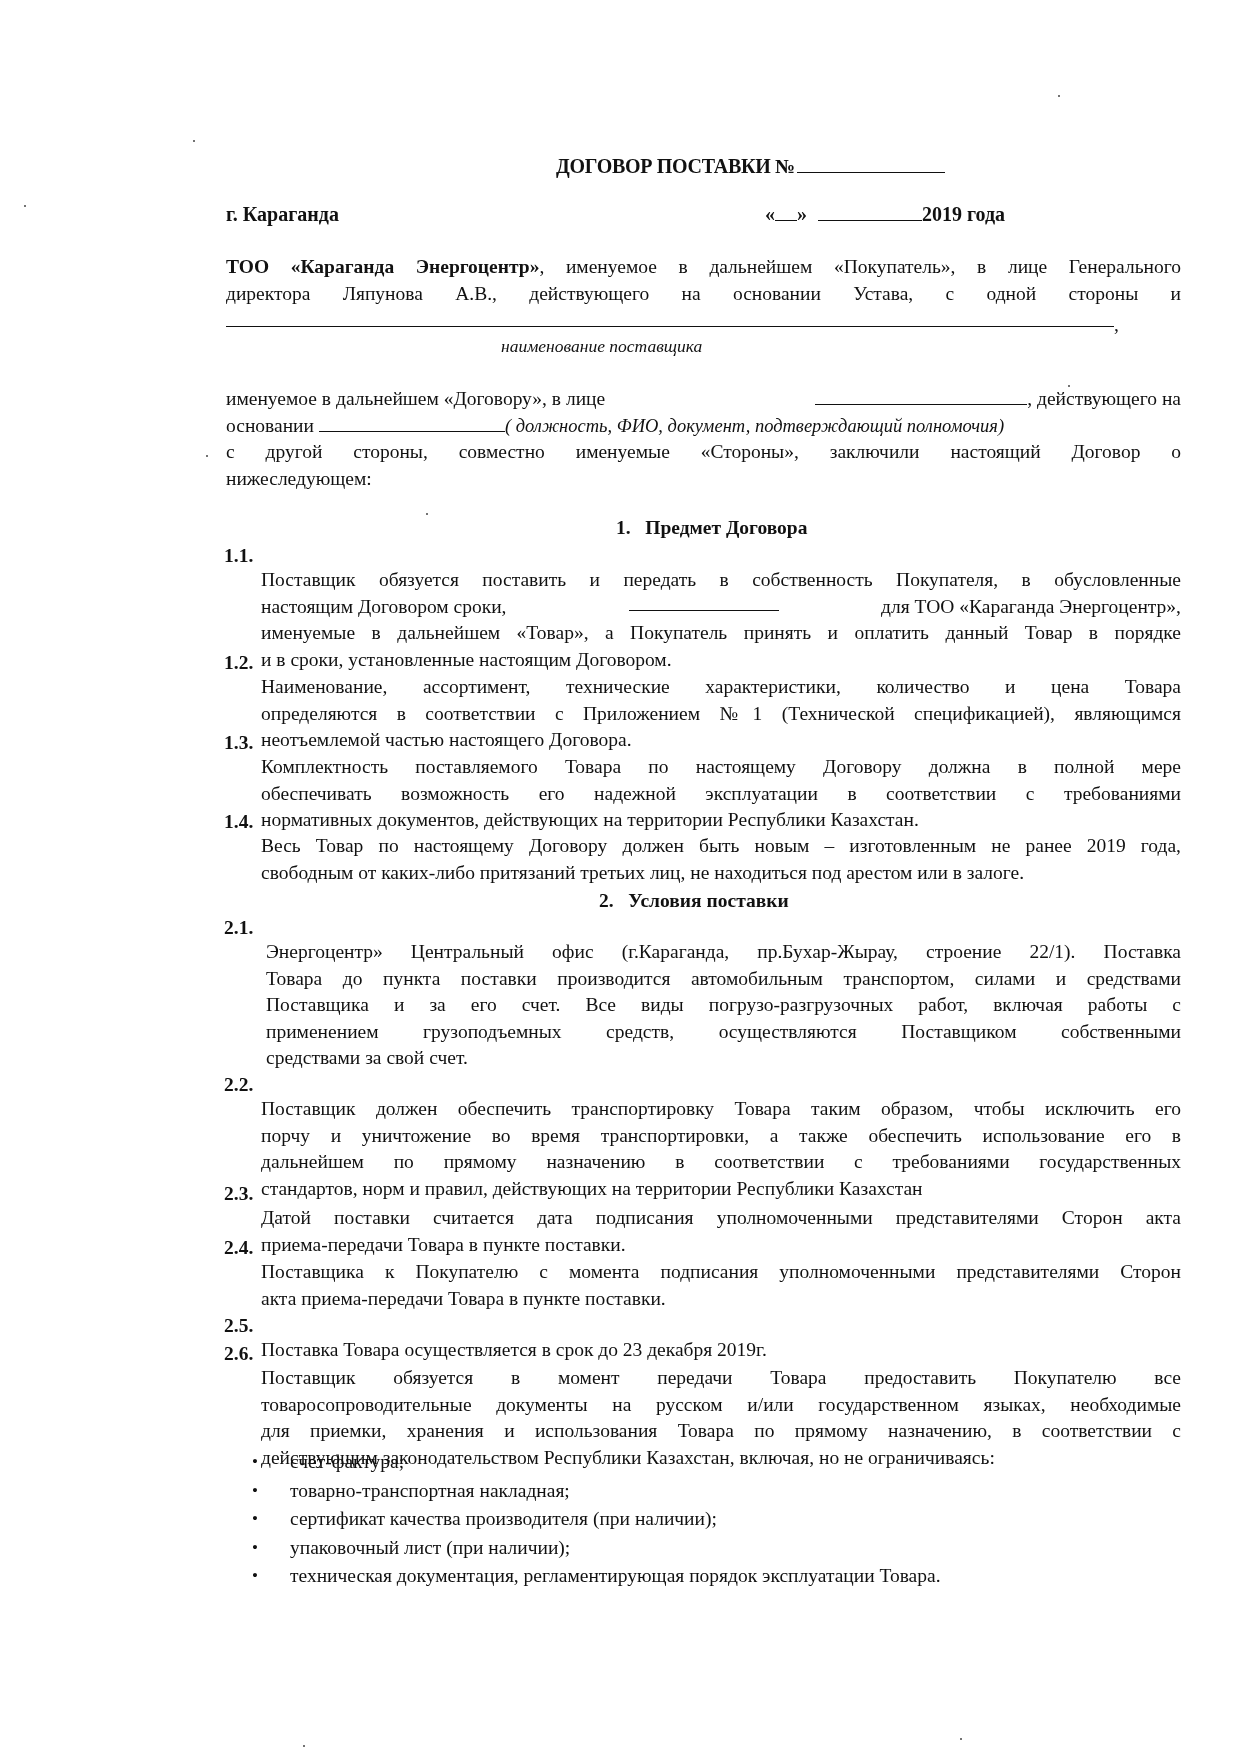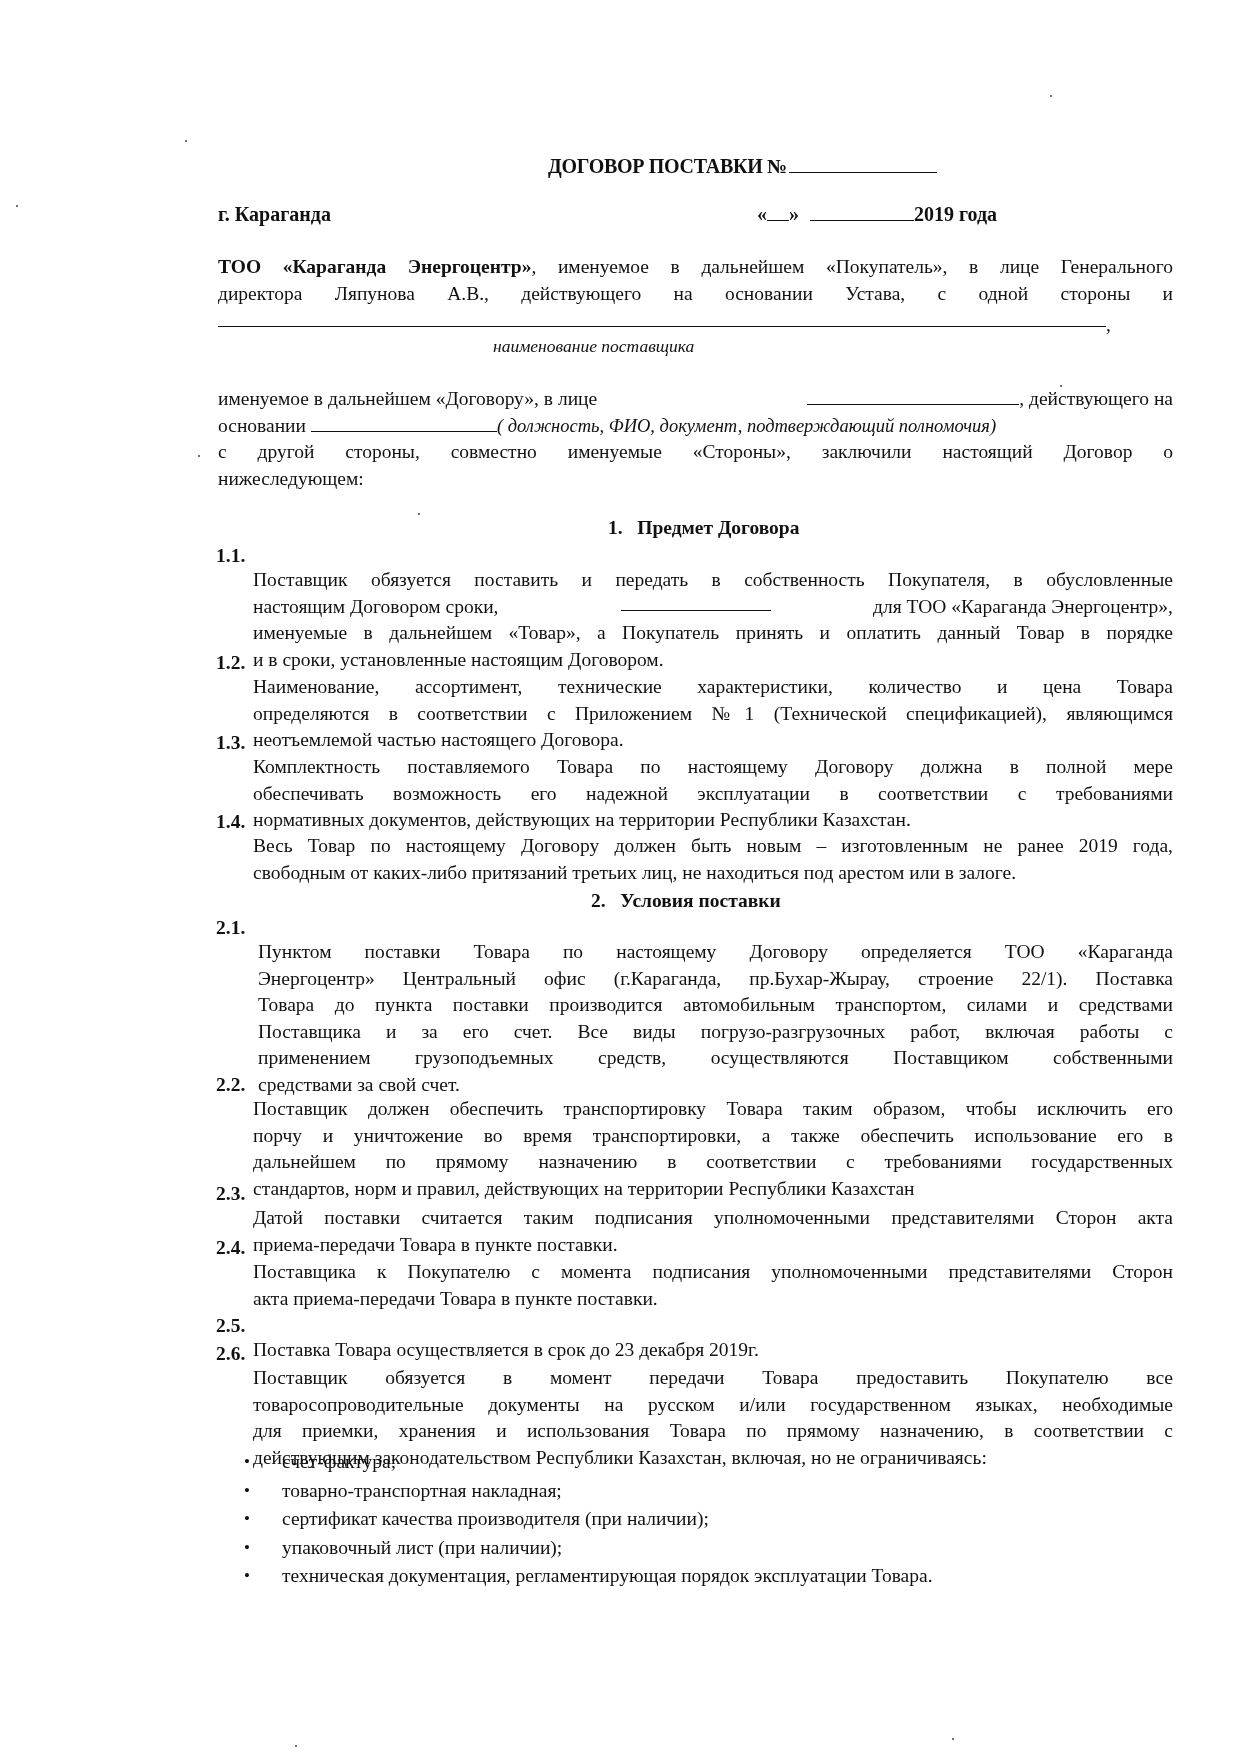--- a/index.html
+++ b/index.html
@@ -1,18 +1,18 @@
 <!DOCTYPE html>
 <html><head>
 <meta charset="utf-8">
 <style>
   html, body { margin: 0; padding: 0; background: #ffffff; }
   body { width: 1240px; height: 1754px; position: relative; overflow: hidden;
          font-family: "Liberation Serif", serif; color: #111; }
-  .page { position: absolute; left: 0; top: 0; width: 1064px; height: 1754px; background: #fff; }
+  .page { position: absolute; left: 8px; top: 0; width: 1064px; height: 1754px; background: #fff; }
   .abs { position: absolute; white-space: nowrap; }
   .b { font-weight: bold; }
   .i { font-style: italic; }
   .title { left: 548px; top: 154px; font-size: 20px; font-weight: bold; letter-spacing: -0.3px; }
   .title-blank { display: inline-block; width: 148px; border-bottom: 1.5px solid #111; height: 18px; vertical-align: baseline; margin-left: 2px; }
   .city { left: 218px; top: 203px; font-size: 20px; font-weight: bold; }
   .date { right: 67px; top: 203px; font-size: 20px; font-weight: bold; }
   .blank { display: inline-block; border-bottom: 1.5px solid #111; height: 16px; vertical-align: baseline; }
   .p-block { position: absolute; left: 218px; width: 955px; }
   .row { position: relative; height: 26.5px; line-height: 26.5px; font-size: 19.5px; white-space: nowrap; }
@@ -115,21 +115,20 @@
     </div>
   </div>
 
   <div class="section-head" style="left:591px;top:890px">
     <span>2.</span>&nbsp;&nbsp;&nbsp;<span>Условия поставки</span>
   </div>
 
   <div class="clause" style="top:915px">
     <span class="num">2.1.</span>
     <div class="body" style="left:42px;width:915px">
-      <div class="r full">Пунктом поставки Товара по настоящему Договору определяется ТОО «Караганда</div>
       <div class="r full">Энергоцентр» Центральный офис (г.Караганда, пр.Бухар-Жырау, строение 22/1). Поставка</div>
       <div class="r full">Товара до пункта поставки производится автомобильным транспортом, силами и средствами</div>
       <div class="r full">Поставщика и за его счет. Все виды погрузо-разгрузочных работ, включая работы с</div>
       <div class="r full">применением грузоподъемных средств, осуществляются Поставщиком собственными</div>
       <div class="r">средствами за свой счет.</div>
     </div>
   </div>
 
   <div class="clause" style="top:1072px">
     <span class="num">2.2.</span>
@@ -137,21 +136,21 @@
       <div class="r full">Поставщик должен обеспечить транспортировку Товара таким образом, чтобы исключить его</div>
       <div class="r full">порчу и уничтожение во время транспортировки, а также обеспечить использование его в</div>
       <div class="r full">дальнейшем по прямому назначению в соответствии с требованиями государственных</div>
       <div class="r">стандартов, норм и правил, действующих на территории Республики Казахстан</div>
     </div>
   </div>
 
   <div class="clause" style="top:1181px">
     <span class="num">2.3.</span>
     <div class="body">
-      <div class="r full">Датой поставки считается таким подписания уполномоченными представителями Сторон акта</div>
+      <div class="r full">Датой поставки считается дата подписания уполномоченными представителями Сторон акта</div>
       <div class="r">приема-передачи Товара в пункте поставки.</div>
     </div>
   </div>
 
   <div class="clause" style="top:1235px">
     <span class="num">2.4.</span>
     <div class="body">
       <div class="r full">Поставщика к Покупателю с момента подписания уполномоченными представителями Сторон</div>
       <div class="r">акта приема-передачи Товара в пункте поставки.</div>
     </div>

